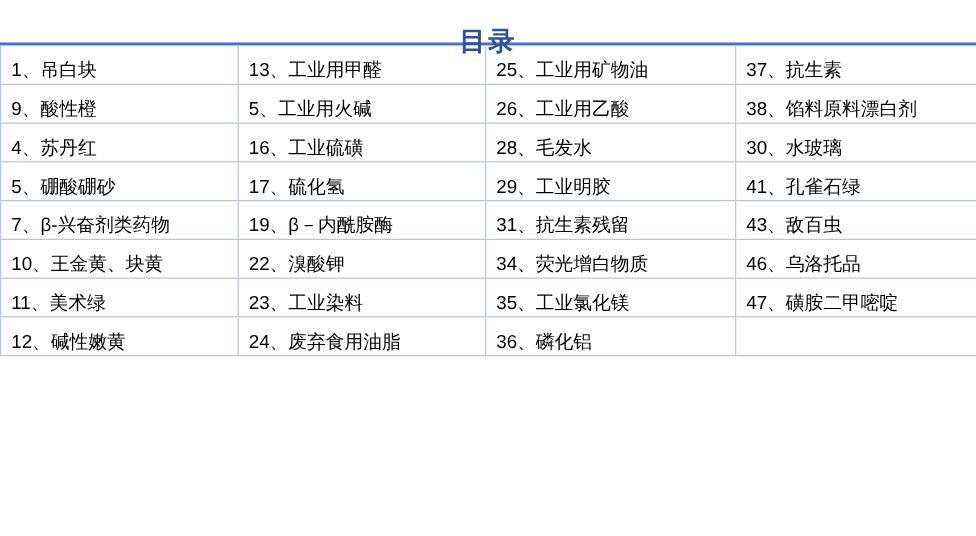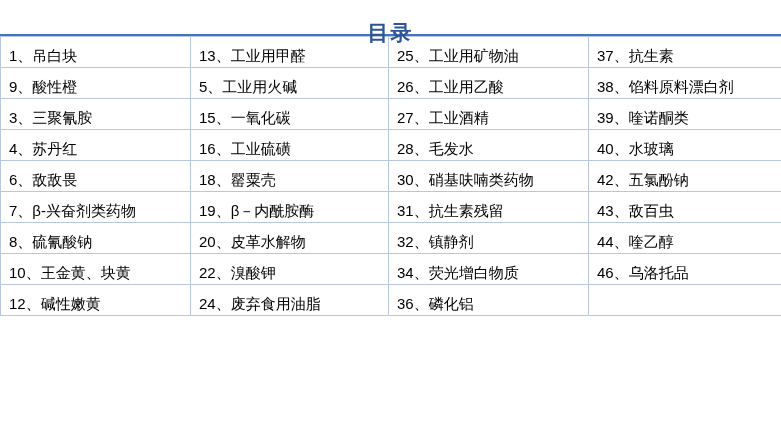--- a/index.html
+++ b/index.html
@@ -81,54 +81,48 @@
         <td>25、工业用矿物油</td>
         <td>37、抗生素</td>
       </tr>
       <tr>
         <td>9、酸性橙</td>
         <td>5、工业用火碱</td>
         <td>26、工业用乙酸</td>
         <td>38、馅料原料漂白剂</td>
       </tr>
       <tr>
-        <td>3、三聚氰胺</td>
-        <td>15、一氧化碳</td>
-        <td>27、工业酒精</td>
-        <td>39、喹诺酮类</td>
-      </tr>
-      <tr>
         <td>4、苏丹红</td>
         <td>16、工业硫磺</td>
         <td>28、毛发水</td>
-        <td>40、水玻璃</td>
+        <td>30、水玻璃</td>
       </tr>
       <tr>
-        <td>6、敌敌畏</td>
-        <td>18、罂粟壳</td>
-        <td>30、硝基呋喃类药物</td>
-        <td>42、五氯酚钠</td>
+        <td>5、硼酸硼砂</td>
+        <td>17、硫化氢</td>
+        <td>29、工业明胶</td>
+        <td>41、孔雀石绿</td>
       </tr>
       <tr>
         <td>7、β-兴奋剂类药物</td>
         <td>19、β－内酰胺酶</td>
         <td>31、抗生素残留</td>
         <td>43、敌百虫</td>
       </tr>
       <tr>
-        <td>8、硫氰酸钠</td>
-        <td>20、皮革水解物</td>
-        <td>32、镇静剂</td>
-        <td>44、喹乙醇</td>
-      </tr>
-      <tr>
         <td>10、王金黄、块黄</td>
         <td>22、溴酸钾</td>
         <td>34、荧光增白物质</td>
         <td>46、乌洛托品</td>
+      </tr>
+      <tr>
+        <td>11、美术绿</td>
+        <td>23、工业染料</td>
+        <td>35、工业氯化镁</td>
+        <td>47、磺胺二甲嘧啶</td>
       </tr>
       <tr>
         <td>12、碱性嫩黄</td>
         <td>24、废弃食用油脂</td>
         <td>36、磷化铝</td>
         <td class="empty"></td>
       </tr>
     </tbody>
   </table>
 

